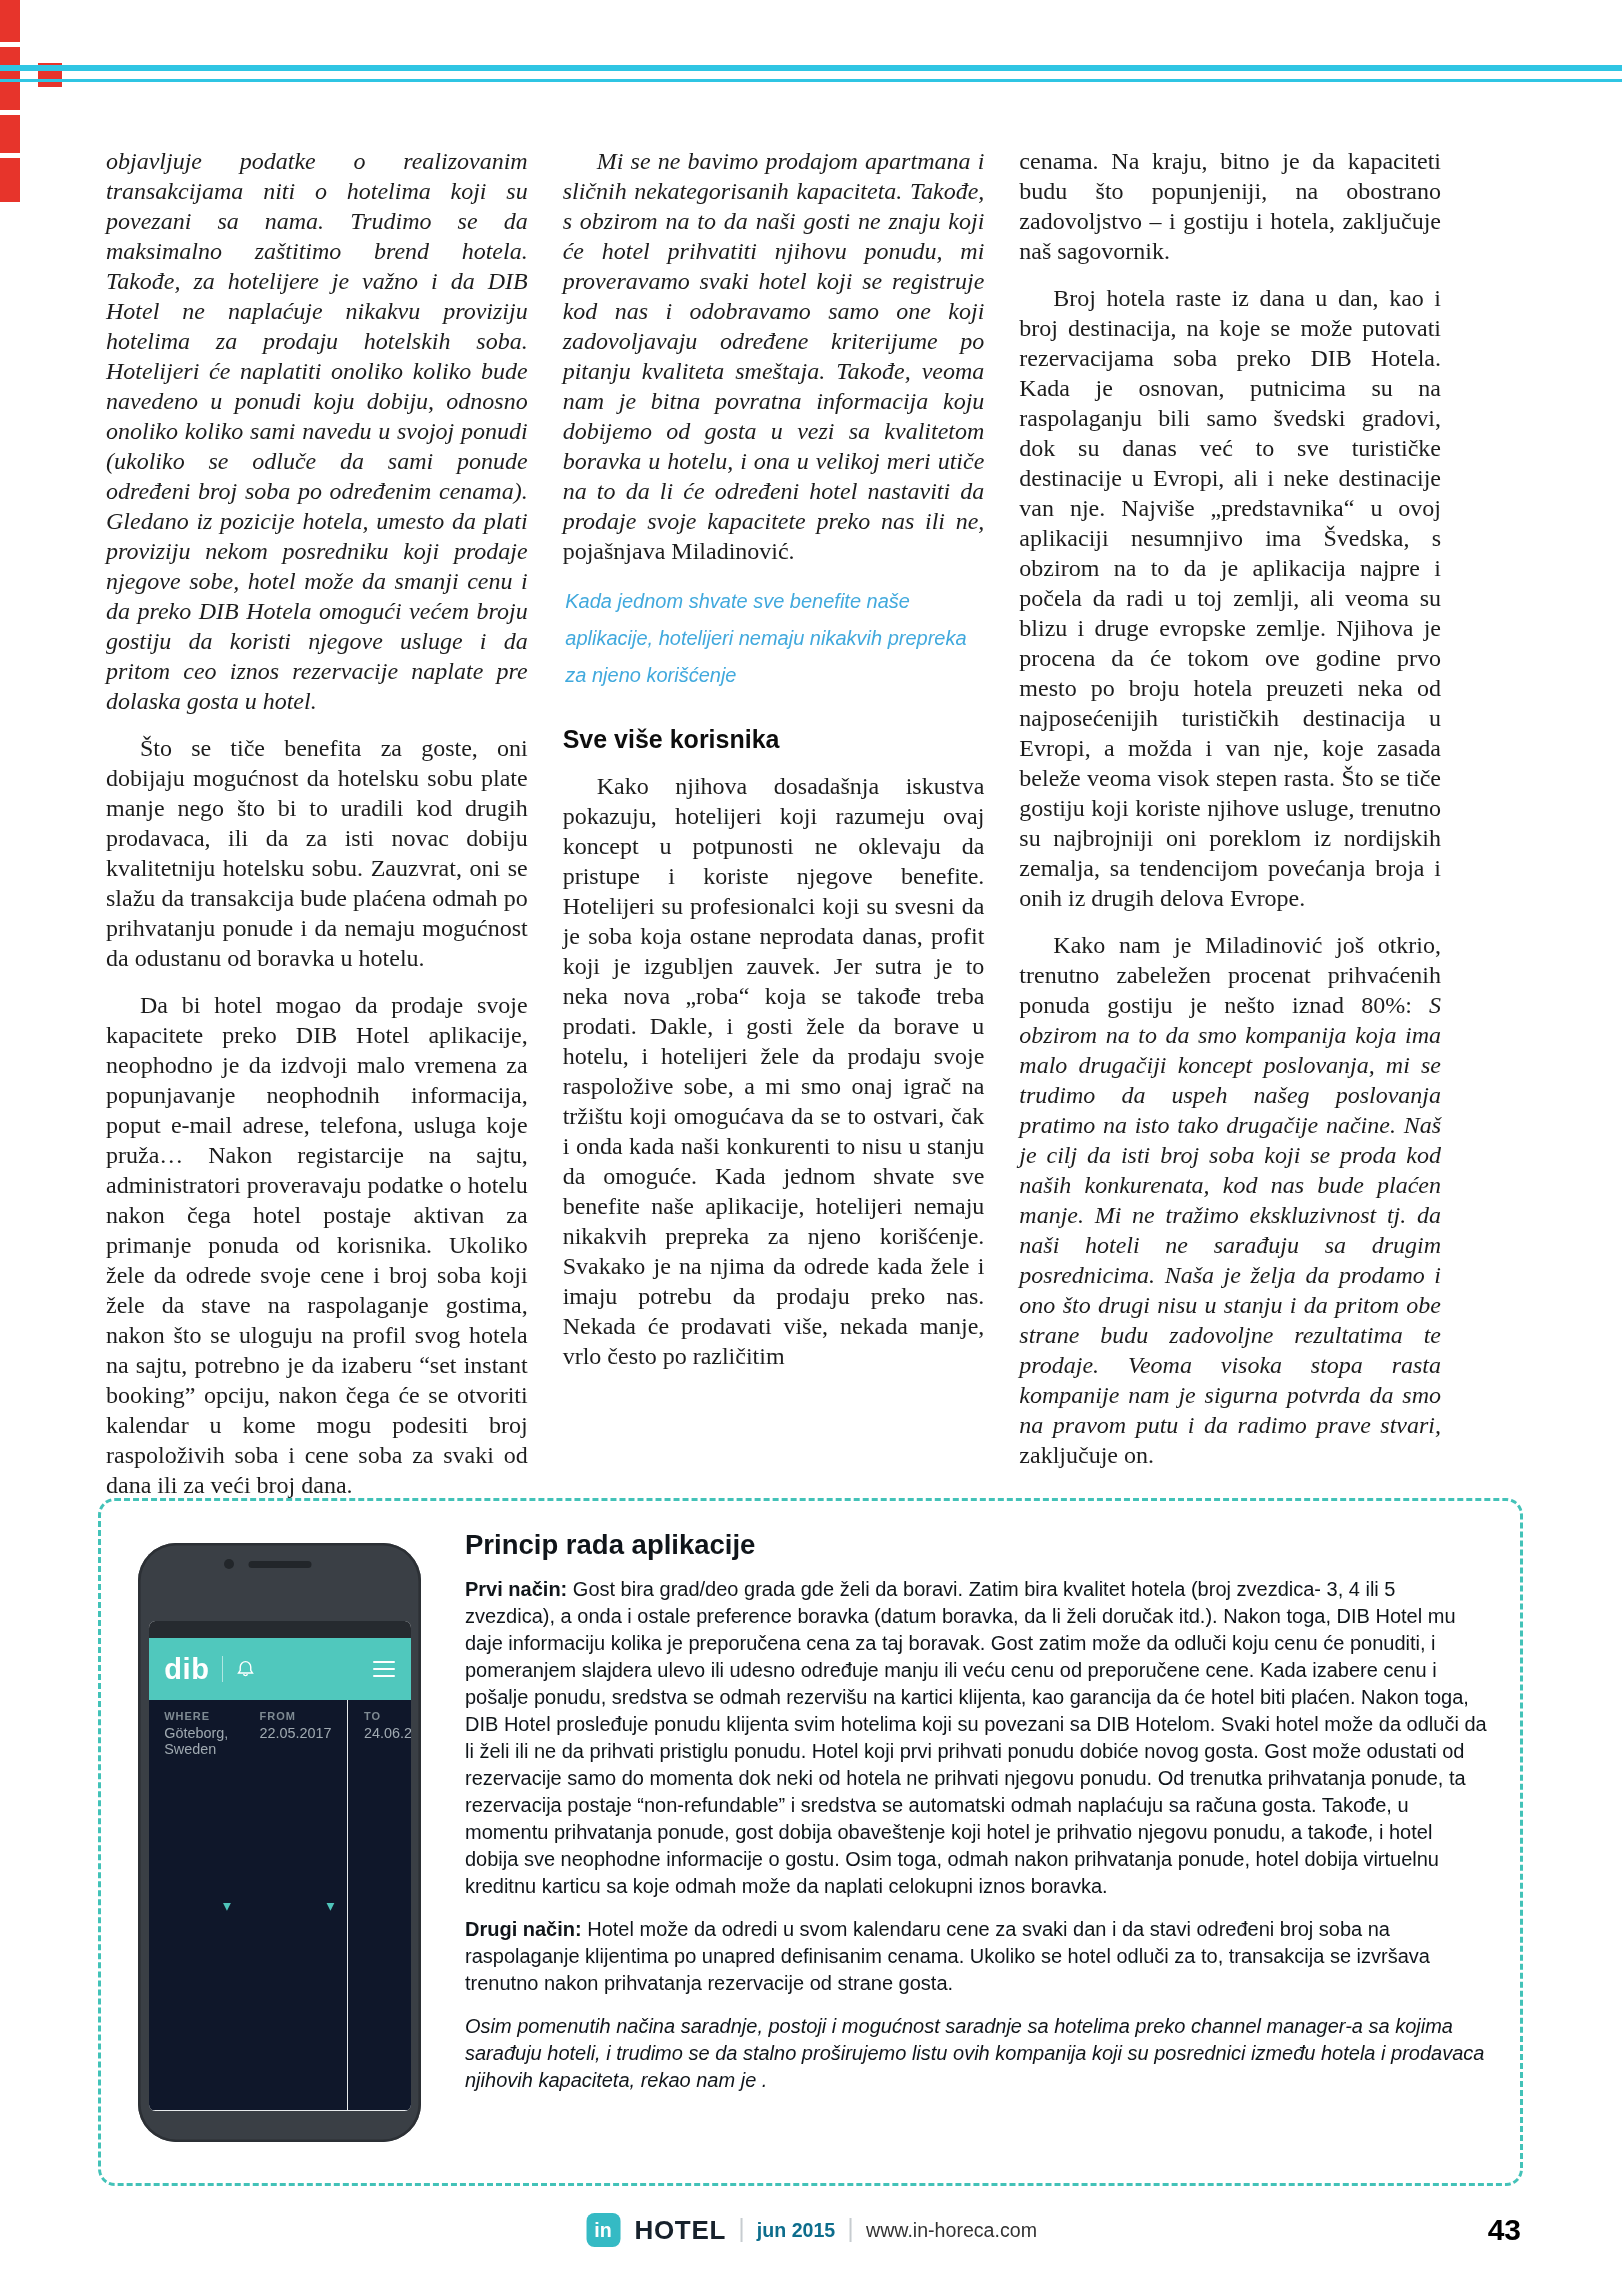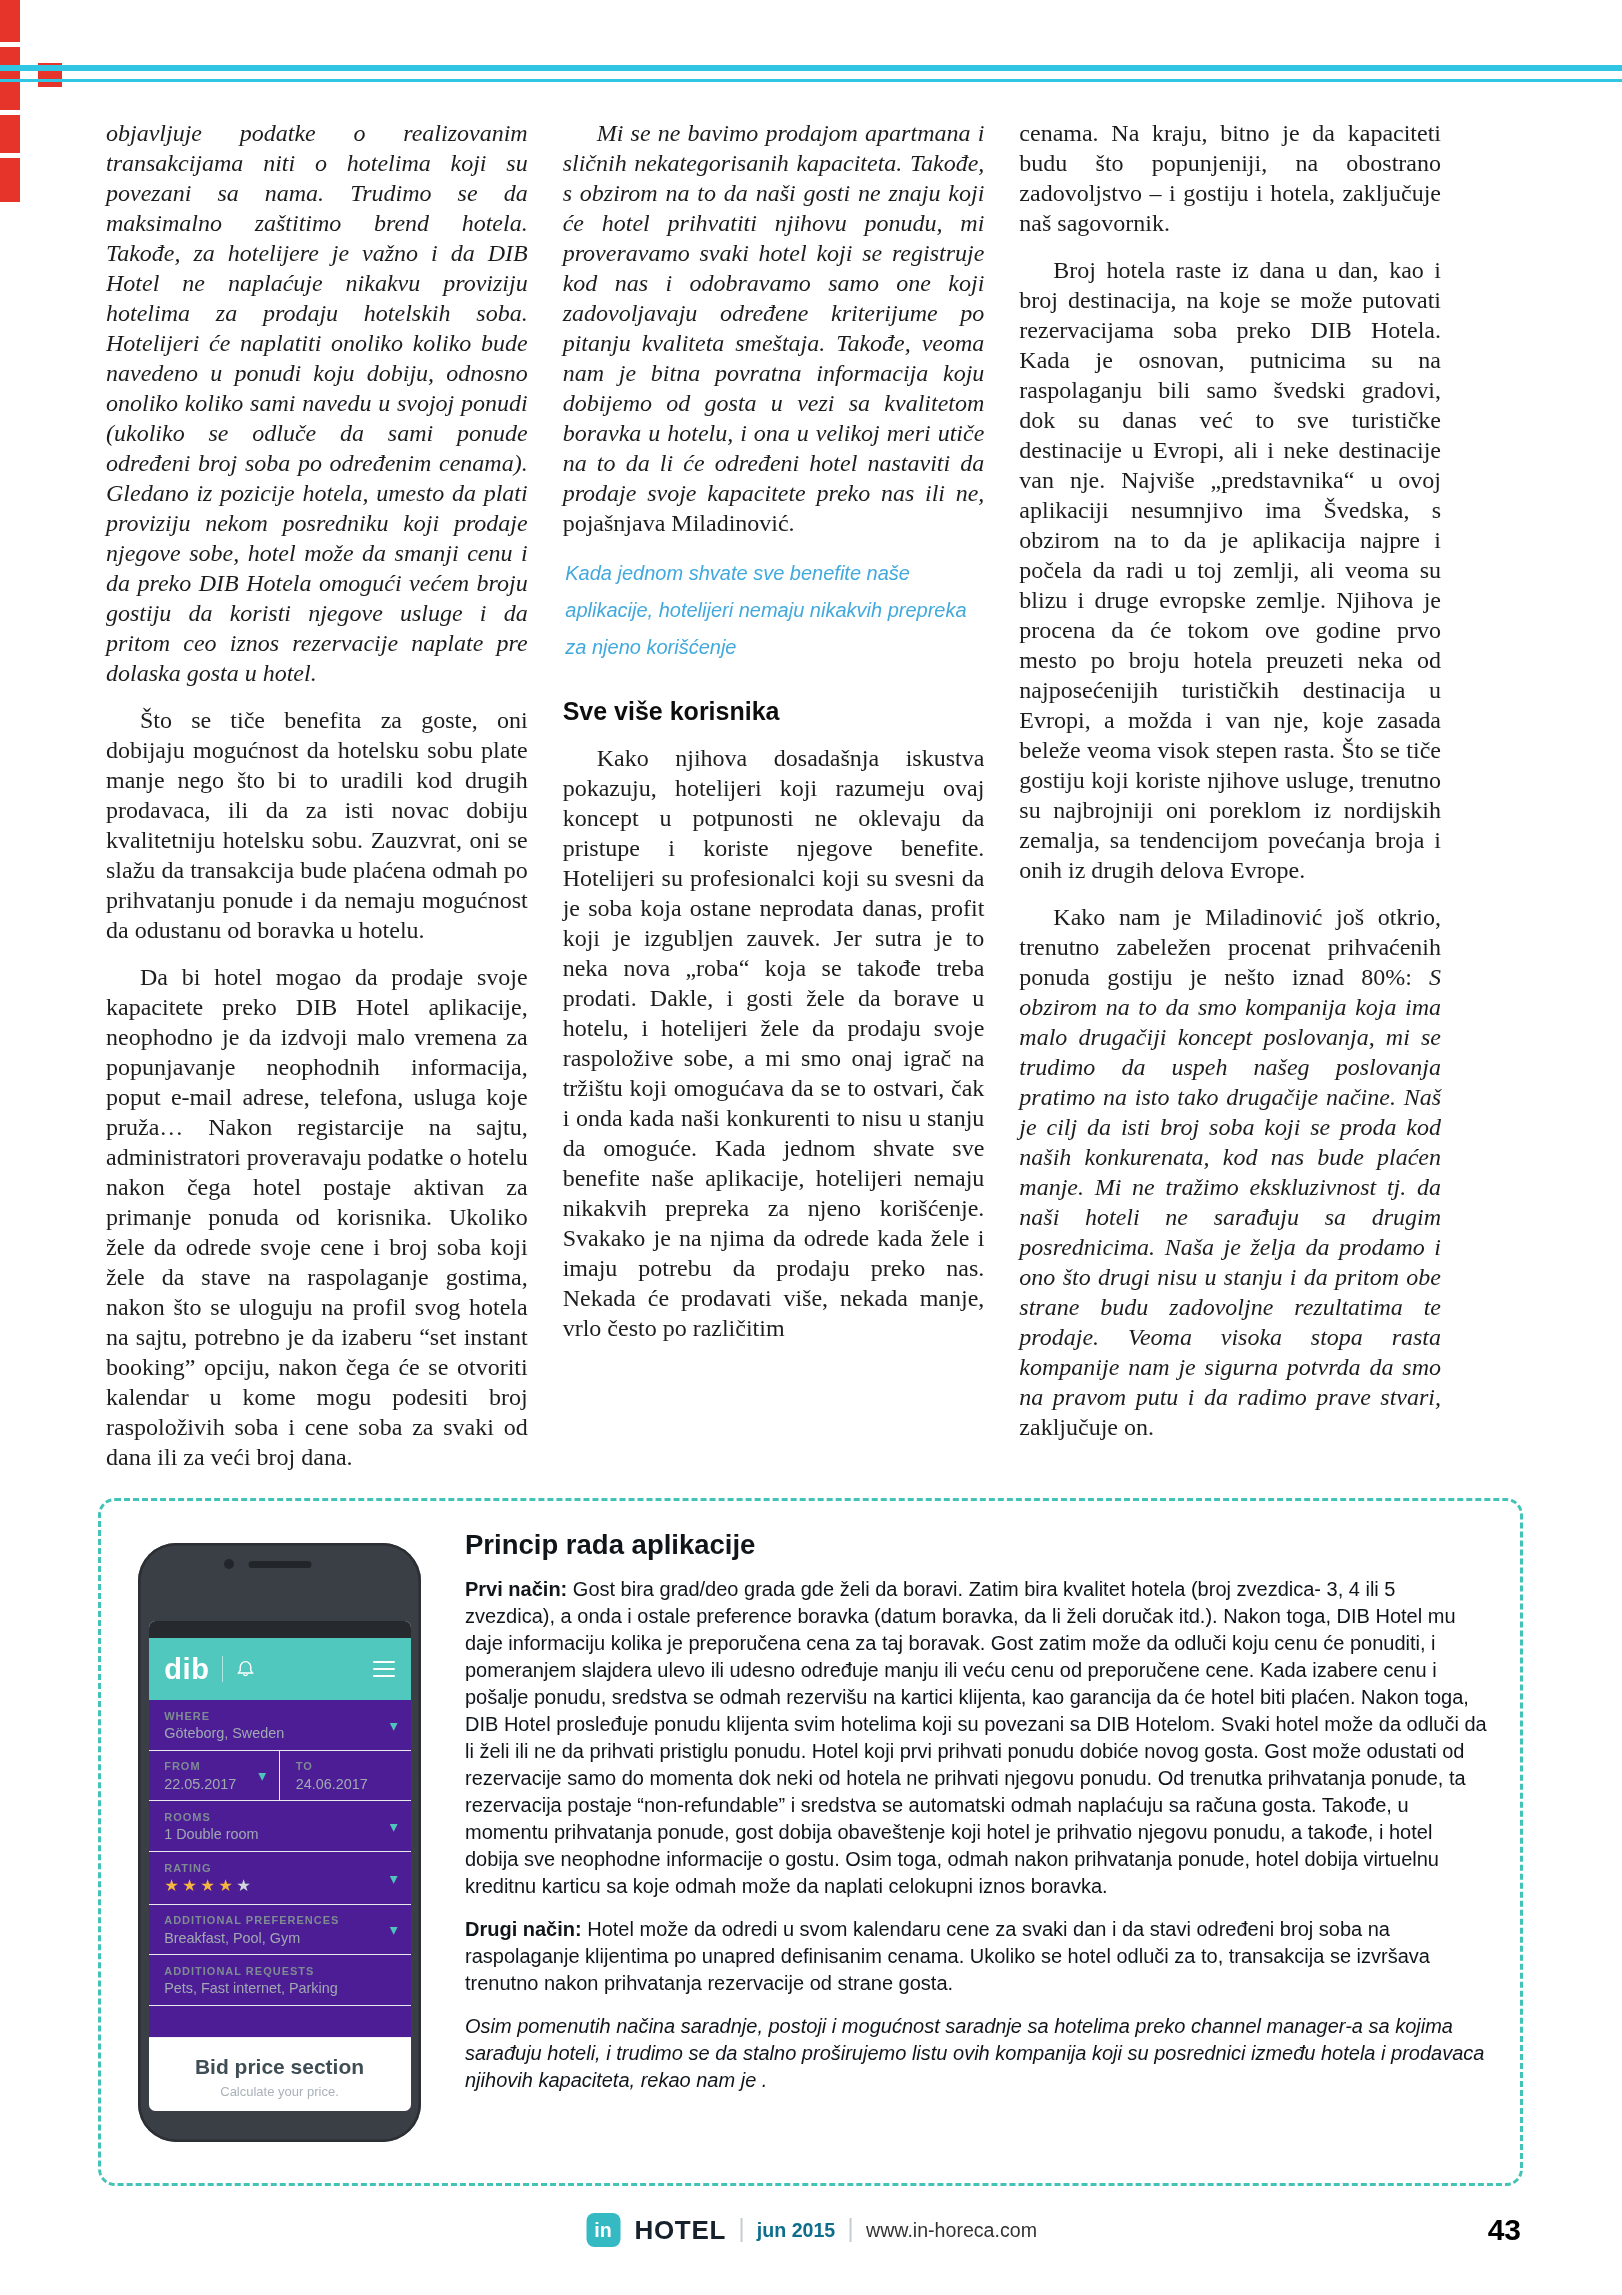--- a/index.html
+++ b/index.html
@@ -7,21 +7,21 @@
   body{width:1623px;height:2295px;background:#ffffff;}
   .page{position:relative;width:1623px;height:2295px;background:#fff;overflow:hidden;
         font-family:"Liberation Serif",serif;color:#1c1c1c;}
 
   
   .redbar{position:absolute;background:#e7342b;}
   .cyanline{position:absolute;left:0;width:1623px;background:#2fc5e3;}
 
   
   .columns{position:absolute;left:106px;top:118px;width:1335px;display:flex;gap:35px;}
-  .col{flex:1 1 0;font-size:24px;line-height:30px;text-align:justify;color:#1d1d1d;}
+  .col{flex:1 1 0;font-size:24px;line-height:30px;text-align:justify;color:#1d1d1d;margin-top:28px;}
   .col p{margin:0;}
   .col p + p, .col .after{margin-top:17px;}
   .indent{text-indent:34px;}
   .ital{font-style:italic;}
   .roman{font-style:normal;}
 
   .pullquote{font-family:"Liberation Sans",sans-serif;font-style:italic;font-size:20px;
              line-height:37px;color:#41a9dd;text-align:left;text-indent:0;
              margin:35px 2.6px 30px;}
   .subhead{font-family:"Liberation Sans",sans-serif;font-weight:bold;font-size:25px;
@@ -41,21 +41,21 @@
   .phone-screen{position:absolute;left:10.5px;right:10.5px;top:37px;bottom:31px;background:#f2f4f5;
                 border-radius:6.5px;overflow:hidden;display:flex;flex-direction:column;margin-top:41px;}
   .app-status{height:17px;background:#262a2f;flex:0 0 auto;}
   .app-header{height:62px;background:#50c8bd;display:flex;align-items:center;padding:0 15.7px;
               gap:11.8px;flex:0 0 auto;}
   .app-logo{color:#fff;font-family:"Liberation Sans",sans-serif;font-size:29px;font-weight:bold;
             letter-spacing:0.7px;}
   .app-sep{width:1.3px;height:26px;background:rgba(255,255,255,.55);}
   .burger{margin-left:auto;display:flex;flex-direction:column;gap:4.6px;}
   .burger span{display:block;width:22px;height:2.6px;background:#fff;border-radius:1.3px;}
-  .app-form{background:#4c1d95;flex:1 1 auto;display:flex;flex-direction:column;}
+  .app-form{background:#0f172a;flex:1 1 auto;display:flex;flex-direction:row;}
   .f-row{position:relative;padding:9.8px 15.7px 8.5px;border-bottom:1.3px solid #e8ebec;}
   .f-label{font-family:"Liberation Sans",sans-serif;font-size:11px;font-weight:bold;
            letter-spacing:1px;color:#7f8b93;}
   .f-value{margin-top:3.3px;font-family:"Liberation Sans",sans-serif;font-size:14.4px;color:#a0aab1;}
   .f-chev{position:absolute;right:13px;top:50%;transform:translateY(-50%);color:#4fc4ba;
           font-size:15.7px;font-family:"DejaVu Sans",sans-serif;}
   .f-duo{display:flex;border-bottom:1.3px solid #e8ebec;justify-content:center;}
   .f-duo .f-cell{flex:1 1 0;position:relative;padding:9.8px 15.7px 8.5px;}
   .f-duo .f-cell + .f-cell{border-left:1.3px solid #e8ebec;}
   .stars{font-family:"DejaVu Sans",sans-serif;font-size:16.4px;letter-spacing:3.3px;margin-top:2.6px;}

